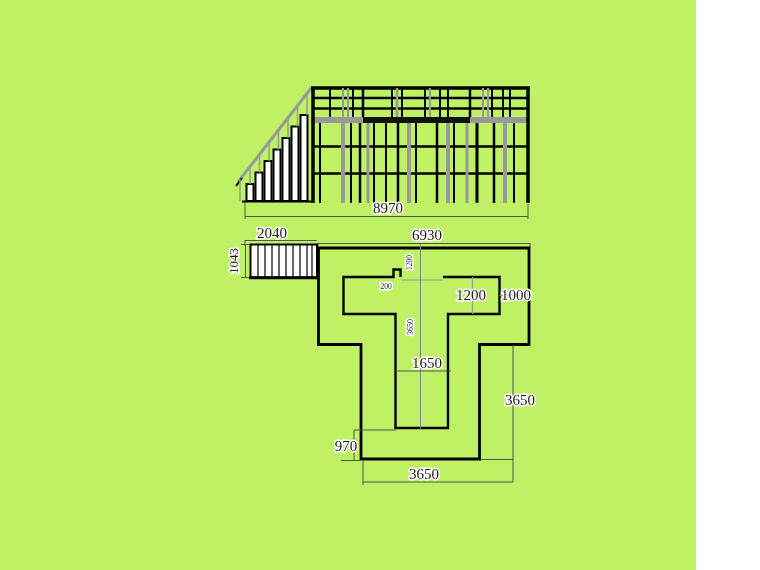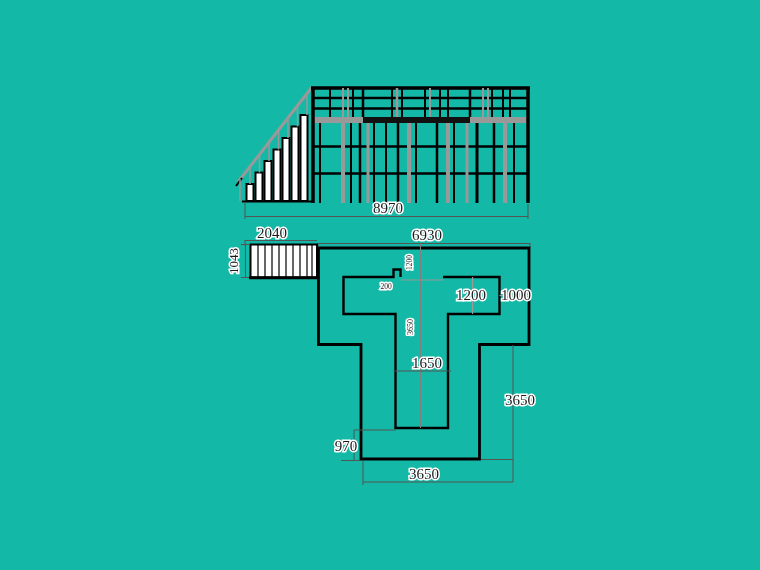--- a/index.html
+++ b/index.html
@@ -1,16 +1,16 @@
 <!DOCTYPE html>
 <html><head>
 <meta charset="utf-8">
 <style>
   html,body{margin:0;padding:0;background:#fff;}
-  #canvas{position:relative;width:760px;height:570px;background:#14b8a6;overflow:hidden;}
+  #canvas{position:relative;width:696px;height:570px;background:#bef264;overflow:hidden;}
   svg{position:absolute;left:0;top:0;}
   text{font-family:"Liberation Serif", serif;fill:#1a1a1a;}
   .lg{font-size:15px;}
   .md{font-size:13px;}
   .sm{font-size:7.5px;}
   .sm8{font-size:8px;}
   .halo{paint-order:stroke;stroke:#ffffff;stroke-width:3px;}
   .k{stroke:#000000;}
   .g{stroke:#999999;}
   .dim{stroke:#555555;stroke-width:1;}

